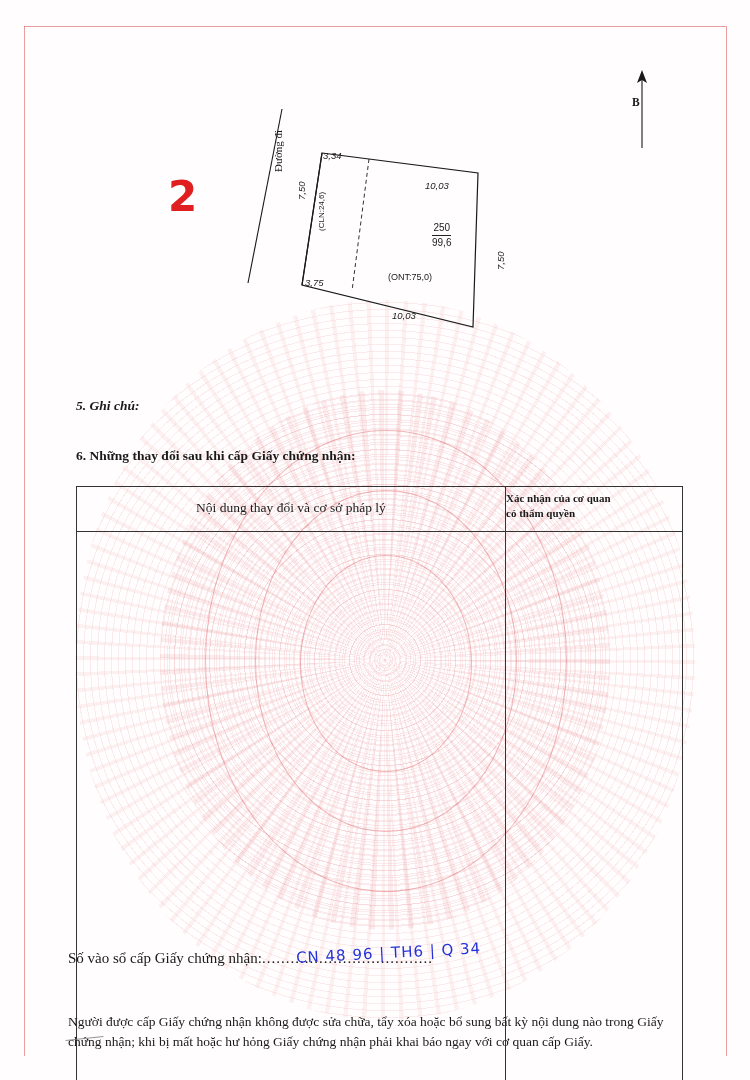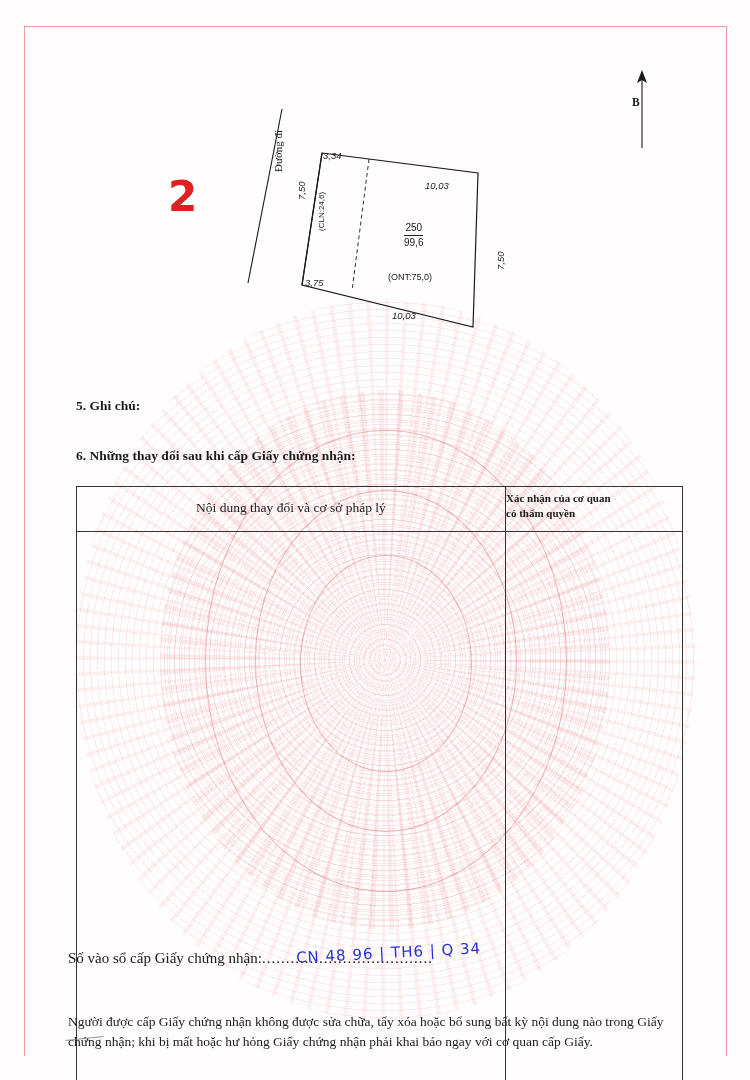--- a/index.html
+++ b/index.html
@@ -117,21 +117,21 @@
     top: 172px;
     font-size: 11px;
     font-family: "Liberation Serif", serif;
     transform: rotate(-90deg);
     transform-origin: left top;
     white-space: nowrap;
   }
 
   .parcel-id {
     position: absolute;
-    left: 404px;
+    left: 432px;
     top: 222px;
     text-align: center;
     font-family: "Liberation Sans", sans-serif;
     font-size: 10px;
     line-height: 1.15;
   }
   .parcel-id .num { display: block; }
   .parcel-id .bar {
     display: block;
     border-top: 1px solid #222;
@@ -147,20 +147,21 @@
     font-size: 9px;
   }
 
   
   .sec5-title {
     position: absolute;
     left: 76px;
     top: 398px;
     font-size: 13.5px;
     font-weight: 700;
+    font-style: italic;
   }
   .sec5-text {
     position: absolute;
     left: 76px;
     top: 418px;
     font-size: 13.5px;
   }
 
   
   .sec6-title {

